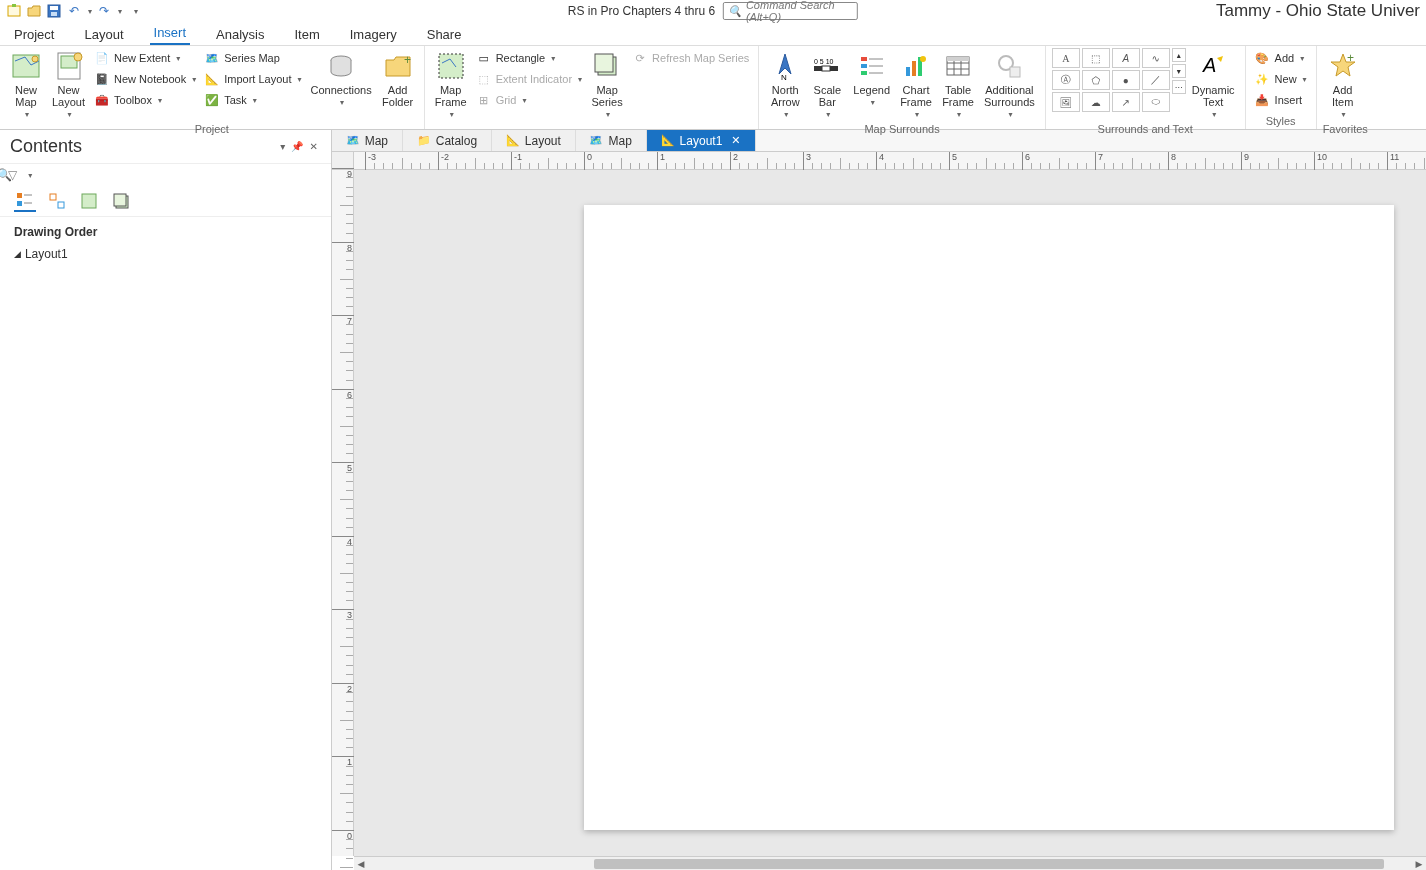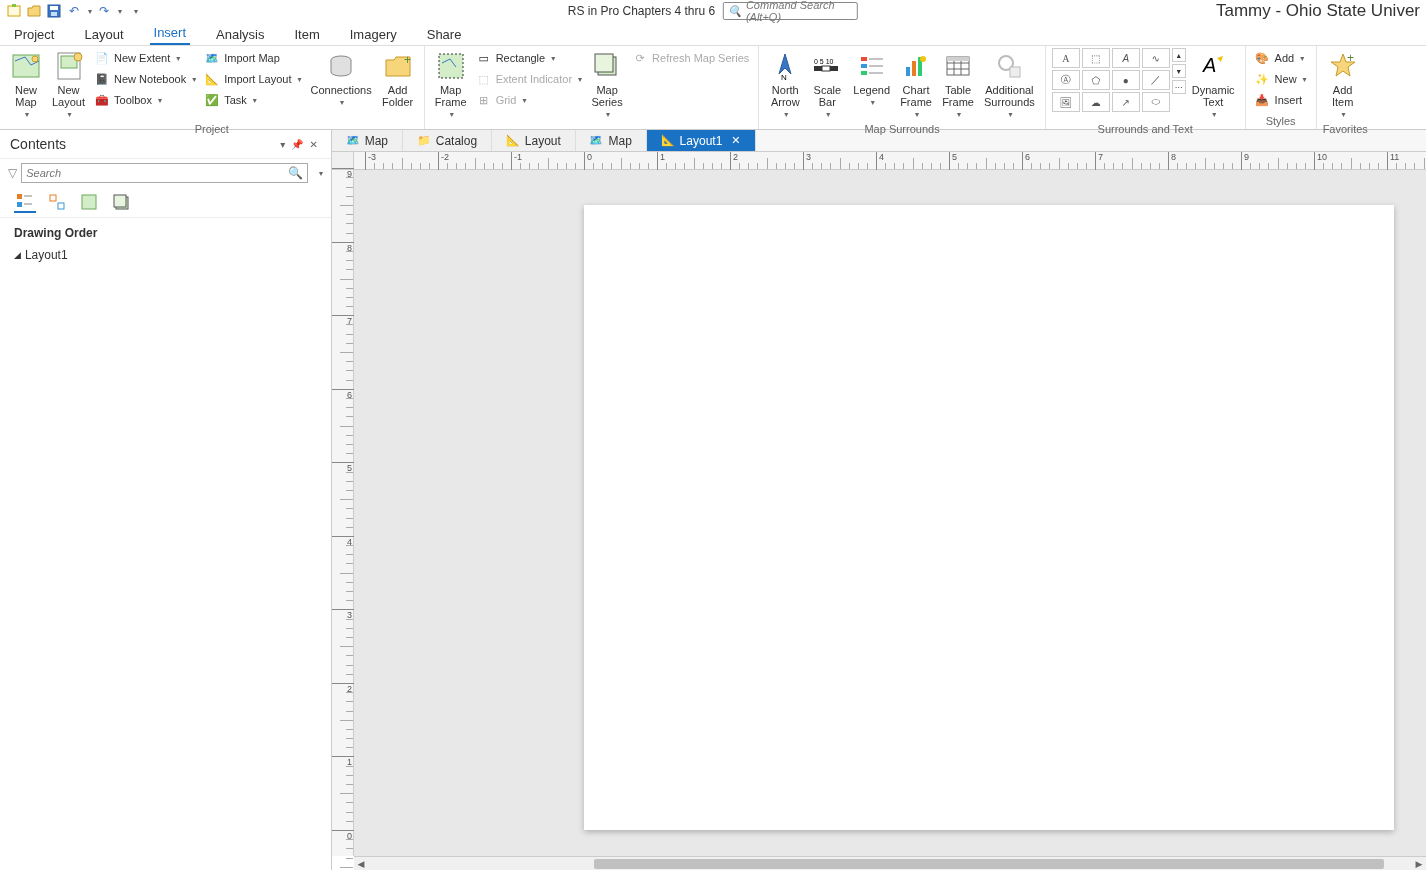--- a/index.html
+++ b/index.html
@@ -35,21 +35,21 @@
 .g-cell { border:1px solid #ccc; display:flex; align-items:center; justify-content:center; font-size:10px; color:#555;}
 .g-nav { display:flex; flex-direction:column; gap:2px; margin-left:2px;}
 .g-nav-btn { width:14px; height:14px; border:1px solid #ccc; font-size:8px; display:flex;align-items:center;justify-content:center;}
 
 
 .main { display:flex; height: calc(870px - 22px - 24px - 84px); }
 
 
 .contents-pane { width: 332px; border-right:1px solid #ccc; display:flex; flex-direction:column; background:#fff;}
 .pane-header { display:flex; align-items:center; padding:6px 10px; border-bottom:1px solid #eee;}
-.pane-title { font-size:14px; color:#333; flex:1;}
+.pane-title { font-size:18px; color:#333; flex:1;}
 .pane-ctrl { font-size:10px; color:#666; padding:0 3px; cursor:pointer;}
 .search-row { display:flex; align-items:center; padding:4px 8px; gap:4px;}
 .search-input { flex:1; border:1px solid #aaa; height:20px; padding:0 4px; font-size:11px; font-style:italic; color:#777;}
 .toc-tabs { display:flex; gap:10px; padding:4px 14px; border-bottom:1px solid #eee;}
 .toc-tab { width:22px; height:22px; display:flex; align-items:center; justify-content:center; cursor:pointer; }
 .toc-tab.active { border-bottom:2px solid #1a72c4;}
 .toc-body { padding:8px 14px;}
 .toc-heading { font-weight:600; font-size:12px; margin-bottom:6px;}
 .toc-item { display:flex; align-items:center; gap:4px; font-size:12px; padding:2px 0;}
 
@@ -163,21 +163,21 @@
           </div>
         <div class="small-btn">
             <span class="small-icon">🧰</span>
             <span>Toolbox</span>
             <span class="caret">▾</span>
           </div>
       </div>
       <div class="small-col">
         <div class="small-btn">
             <span class="small-icon">🗺️</span>
-            <span>Import Map</span>
+            <span>Series Map</span>
           </div>
         <div class="small-btn">
             <span class="small-icon">📐</span>
             <span>Import Layout</span>
             <span class="caret">▾</span>
           </div>
         <div class="small-btn">
             <span class="small-icon">✅</span>
             <span>Task</span>
             <span class="caret">▾</span>
@@ -412,21 +412,20 @@
 
   <div class="contents-pane">
     <div class="pane-header">
       <span class="pane-title">Contents</span>
       <span class="pane-ctrl">▾</span>
       <span class="pane-ctrl">📌</span>
       <span class="pane-ctrl">✕</span>
     </div>
     <div class="search-row">
       <span style="color:#888;">▽</span>
-      <input class="search-input" placeholder="Search" style="">
       <span style="color:#888; margin-left:-24px;">🔍</span>
       <span class="caret" style="margin-left:12px;">▾</span>
     </div>
     <div class="toc-tabs">
       <div class="toc-tab active">
           <svg width="18" height="18">
             <rect x="1" y="2" width="5" height="5" fill="#e67e22"></rect>
             <rect x="1" y="10" width="5" height="5" fill="#3498db"></rect>
             <line x1="8" y1="4" x2="16" y2="4" stroke="#888"></line>
             <line x1="8" y1="12" x2="16" y2="12" stroke="#888"></line>

